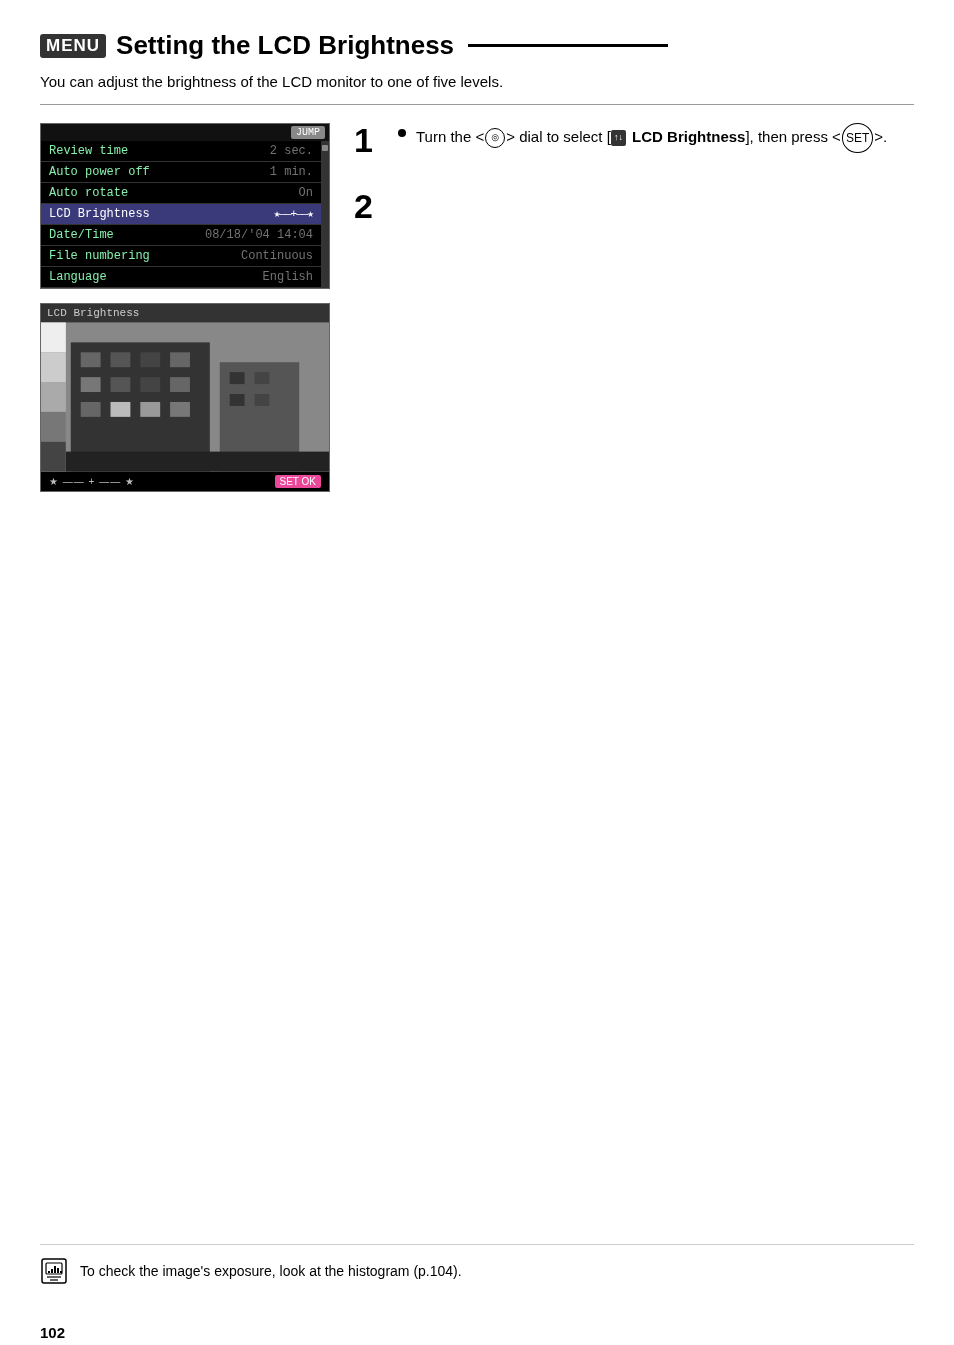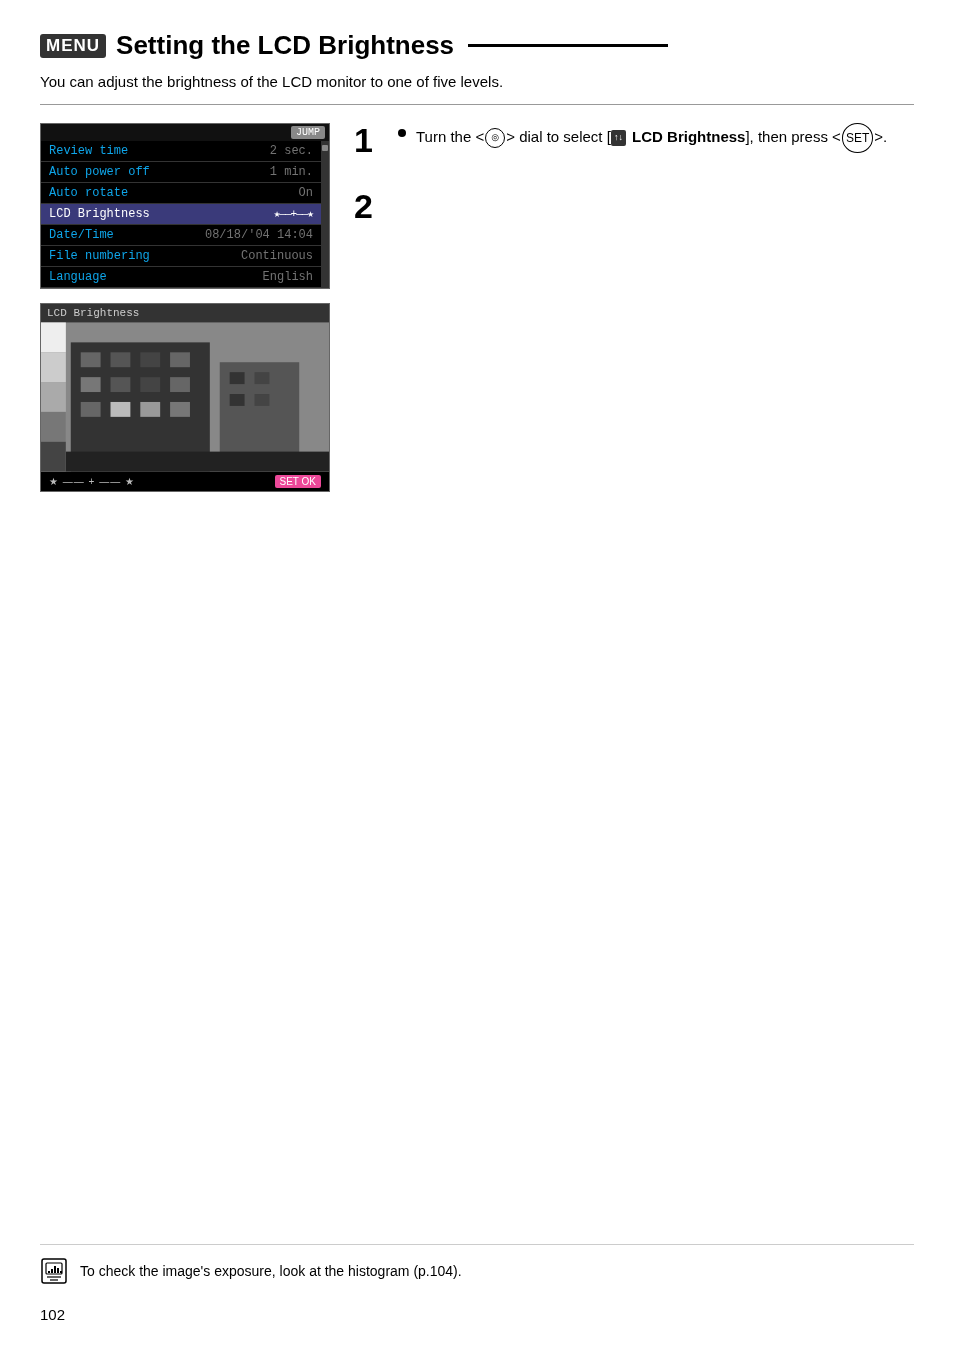--- a/index.html
+++ b/index.html
@@ -96,21 +96,21 @@
       display: flex;
       justify-content: space-between;
       padding: 3px 8px;
       border-bottom: 1px solid #333;
       font-size: 12px;
     }
     .menu-row.selected {
       background: #3a3a7a;
       color: #fff;
     }
-    .menu-row-label { color: #0ea5e9; }
+    .menu-row-label { color: #86efac; }
     .menu-row-value { color: #737373; text-align: center; }
     .brightness-bar {
       color: #fff;
       font-size: 11px;
       letter-spacing: -1px;
     }
 
     
     .lcd-screenshot {
       border: 1px solid #666;
@@ -262,24 +262,24 @@
       font-size: 14px;
     }
     .note-icon {
       width: 28px;
       height: 28px;
       flex-shrink: 0;
     }
 
     .page-number {
       position: absolute;
-      bottom: 22px;
+      bottom: 4px;
       left: 40px;
       font-size: 15px;
-      font-weight: normal;
+      font-weight: bold;
       text-align: center;
     }
   </style>
 </head>
 <body>
 
 <div class="page-header">
   <span class="menu-badge">MENU</span>
   <span class="page-title">Setting the LCD Brightness</span>
   <div class="title-line"></div>

